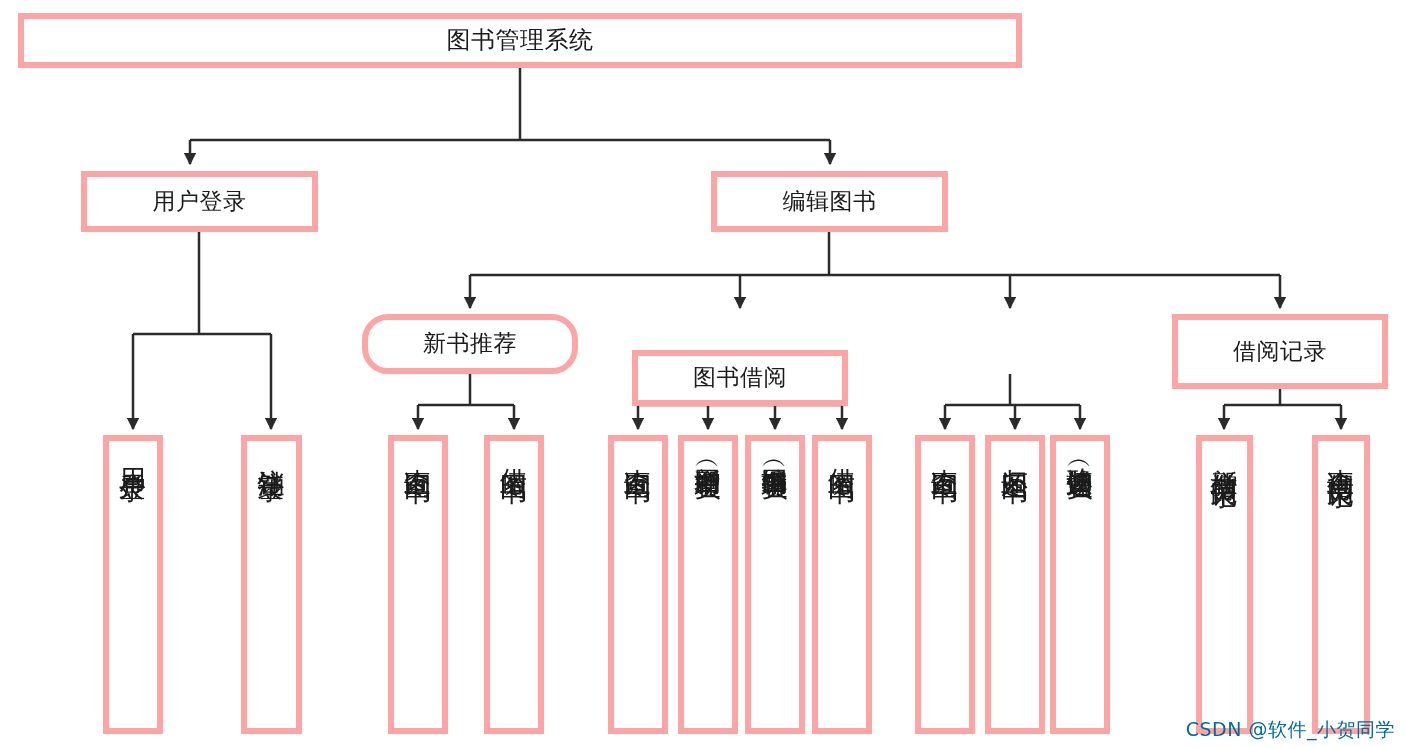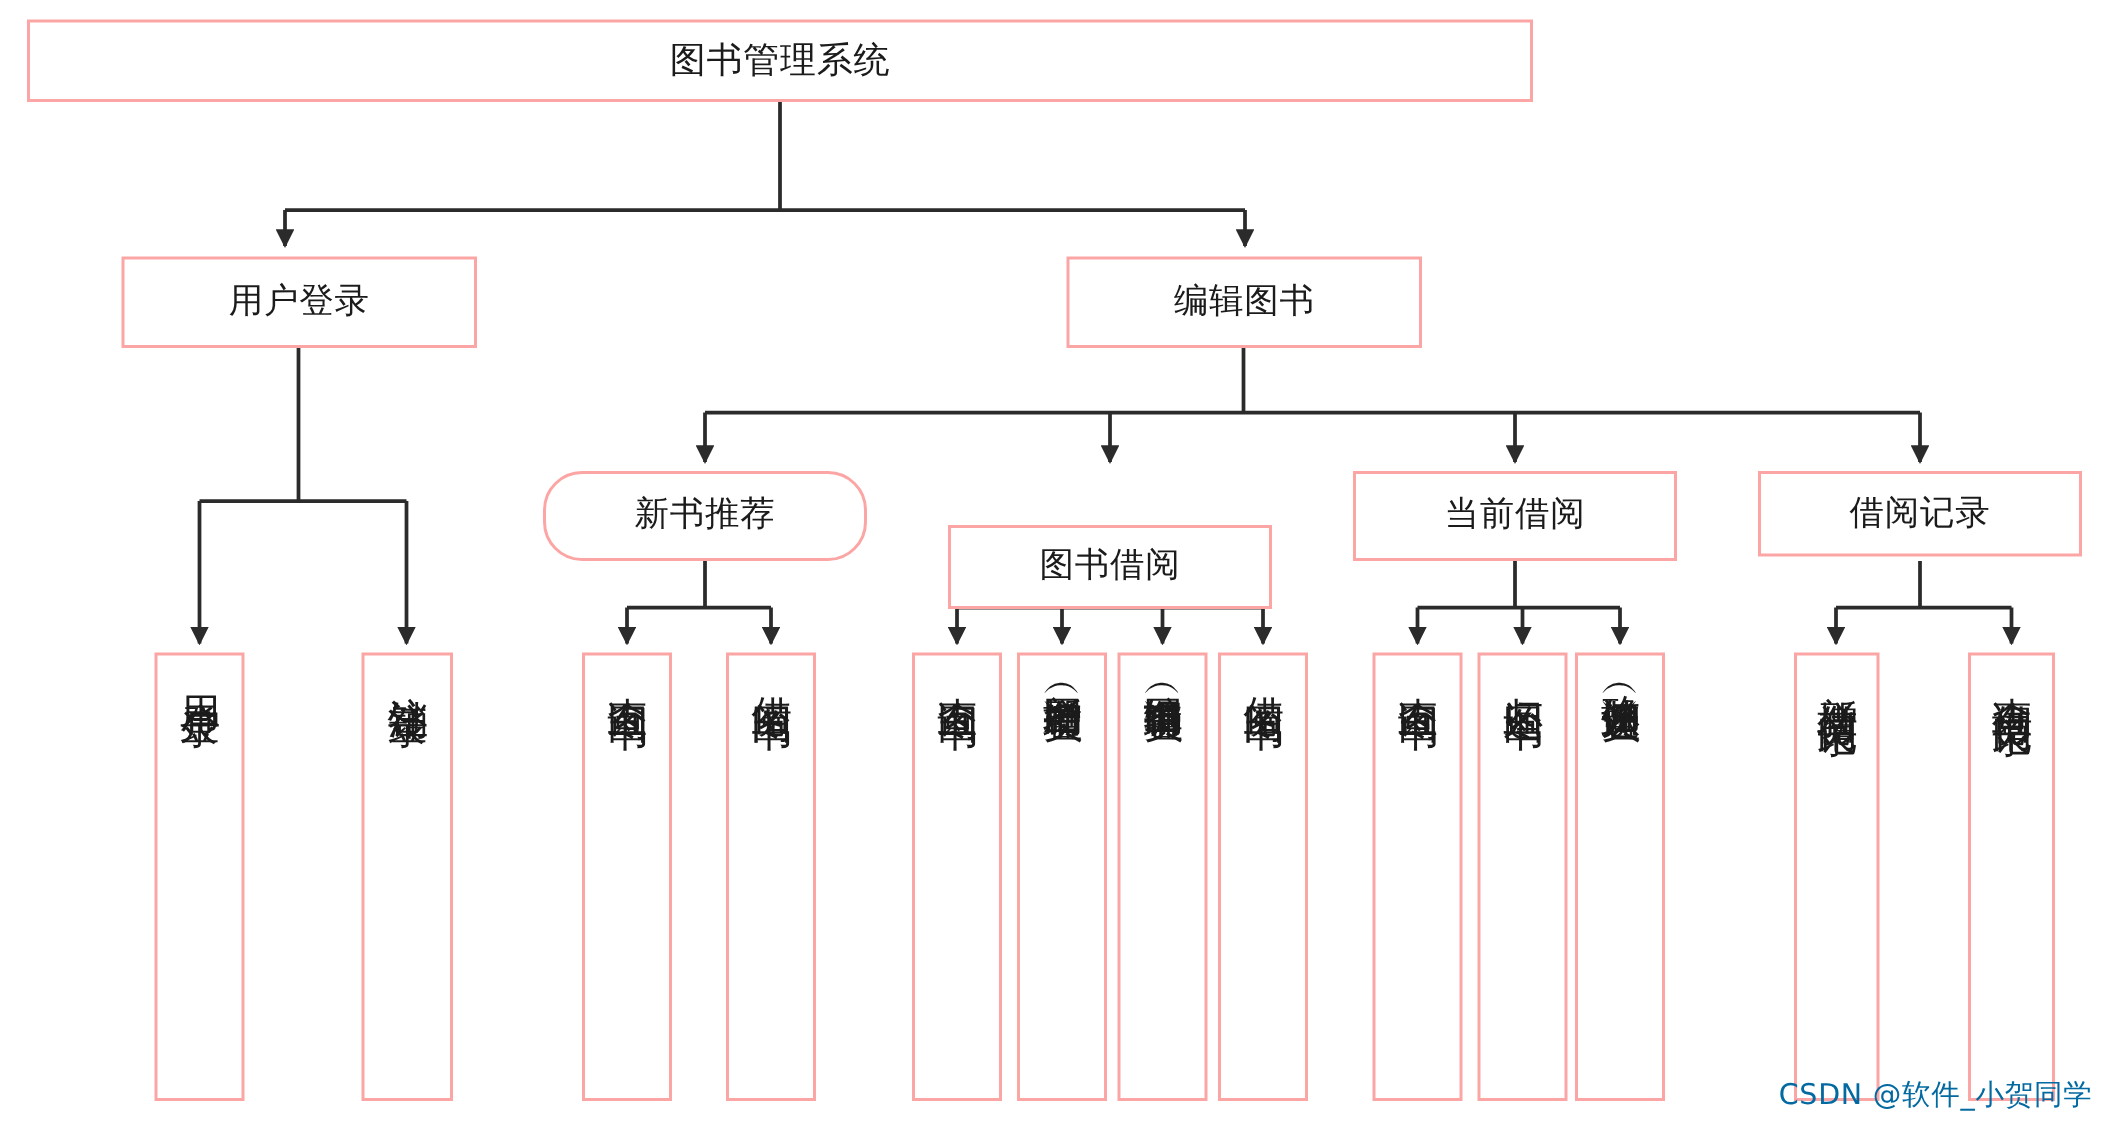--- a/index.html
+++ b/index.html
@@ -22,21 +22,21 @@
     position: absolute;
     left: 0;
     top: 0;
     width: 1405px;
     height: 747px;
     pointer-events: none;
   }
   .node {
     position: absolute;
     box-sizing: border-box;
-    border: 2px solid #fca5a5;
+    border: 6px solid #fca5a5;
     background: #ffffff;
     display: flex;
     align-items: center;
     justify-content: center;
     color: #1b1b1b;
     text-align: center;
     z-index: 2;
   }
   .node .lbl {
     display: block;
@@ -149,25 +149,22 @@
   </div>
 
   <div class="node horiz" style="left:362px; top:314px; width:216px; height:60px;border-radius:26px;">
     <span class="lbl">新书推荐</span>
   </div>
 
   <div class="node horiz" style="left:632px; top:314px; width:216px; height:56px;margin-top:36px;">
     <span class="lbl">图书借阅</span>
   </div>
 
-  <div class="node horiz" style="left:902px; top:314px; width:216px; height:60px;">
-    <span class="lbl">当前借阅</span>
-  </div>
-
-  <div class="node horiz" style="left:1172px; top:314px; width:216px; height:57px;">
+
+  <div class="node horiz" style="left:1172px; top:314px; width:216px; height:75px;">
     <span class="lbl">借阅记录</span>
   </div>
 
   <div class="node vert" style="left:103px; top:435px; width:60px; height:299px;">
     <span class="lbl">用户登录</span>
   </div>
 
   <div class="node vert" style="left:241px; top:435px; width:61px; height:299px;">
     <span class="lbl">注销登录</span>
   </div>

